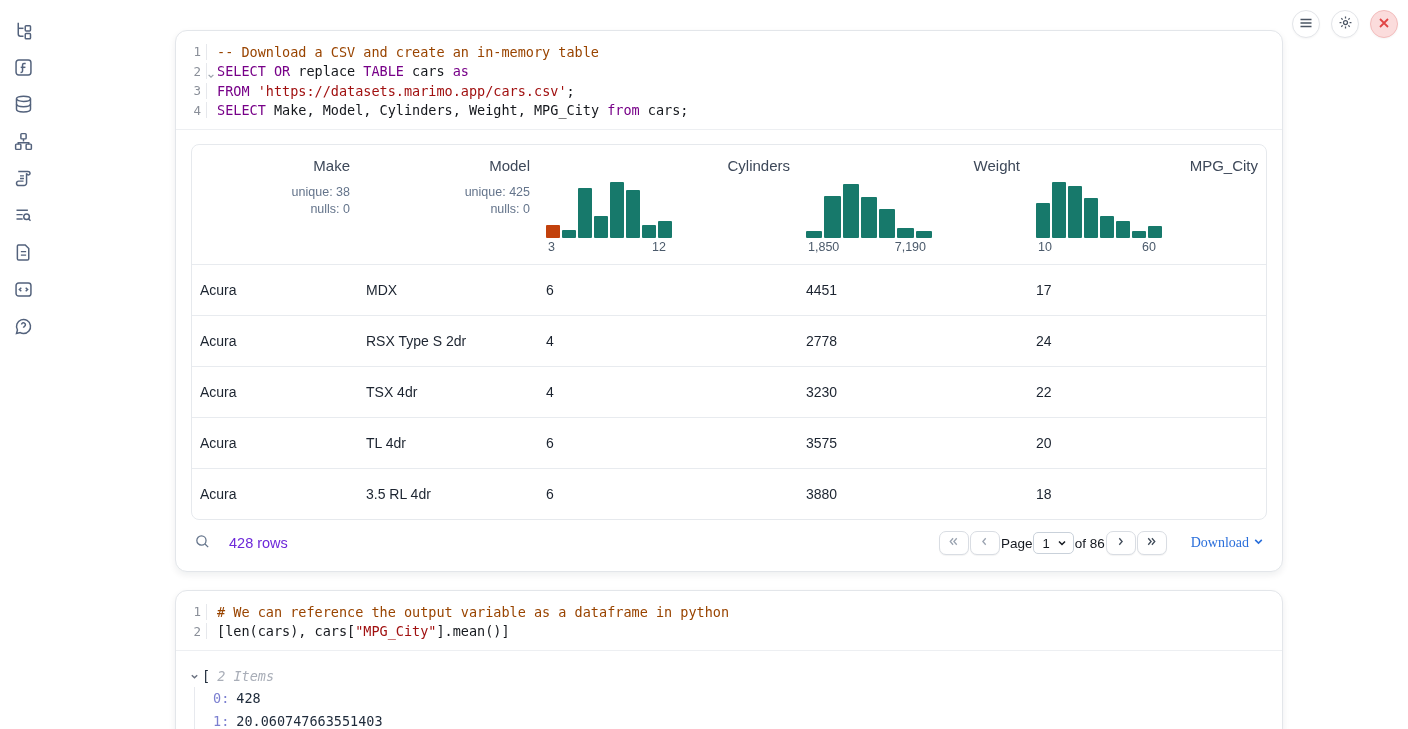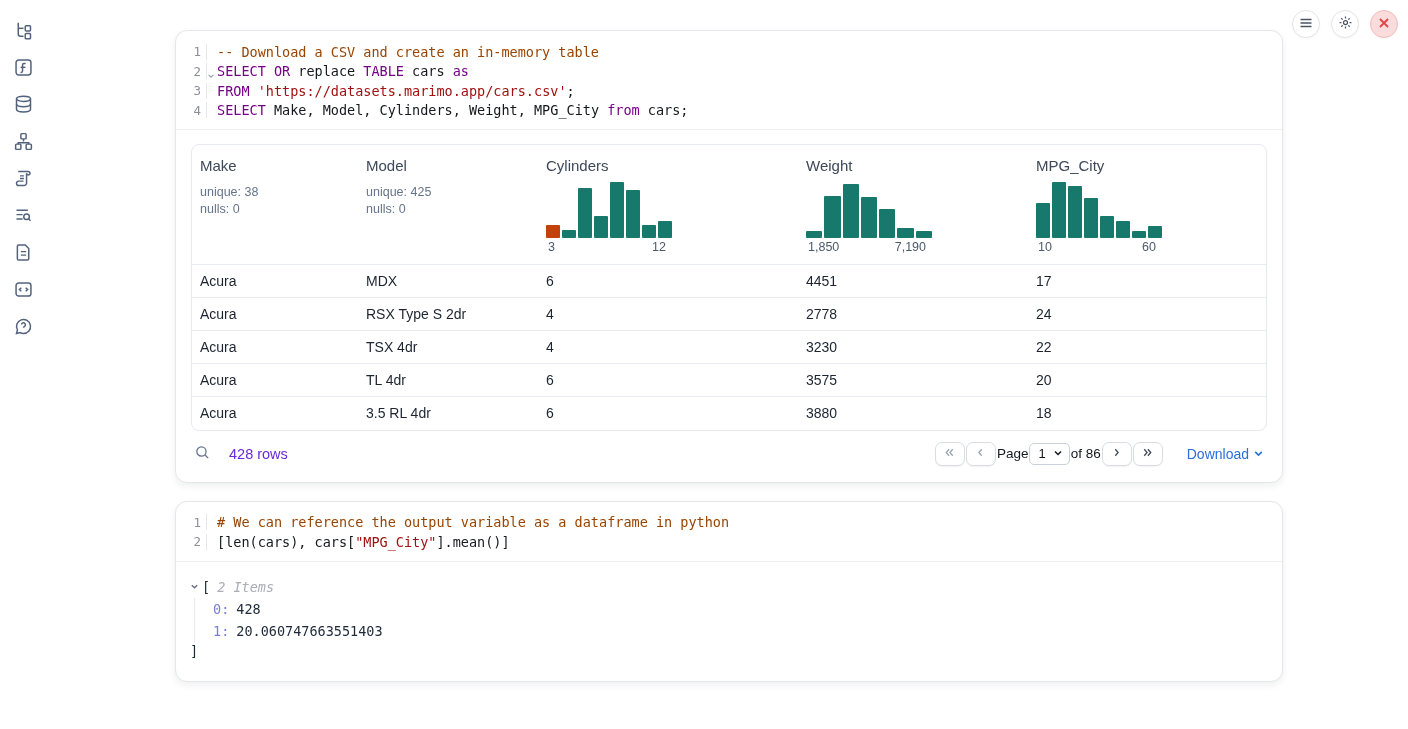--- a/index.html
+++ b/index.html
@@ -47,46 +47,46 @@
                   color:#1b6b99; font-weight:bold; font-size:12.5px; padding:0 7px;
                   font-family:"Liberation Sans", sans-serif; }
   .lang-badge { margin-left:auto; color:#1b6b99; font-weight:bold; font-size:12.5px; cursor:pointer; }
 
   
   .table-section { border-top:1px solid #edeff2; padding:14px 15px 16px 15px; }
   .data-table-wrap { border:1px solid #e6e9ed; border-radius:8px; overflow:hidden; }
   table.data-table { width:100%; border-collapse:collapse; table-layout:fixed; }
   .data-table col.c1 { width:166px; } .data-table col.c2 { width:180px; }
   .data-table col.c3 { width:260px; } .data-table col.c4 { width:230px; }
-  .data-table th { text-align:left; vertical-align:top; padding:12px 8px 10px 8px; font-weight:normal;margin-left:28px; }
+  .data-table th { text-align:right; vertical-align:top; padding:12px 8px 10px 8px; font-weight:normal;margin-left:28px; }
   .col-name { font-size:15px; color:#3d4859; }
   .col-stats { margin-top:10px; font-size:12.5px; color:#64748b; line-height:17px; }
   .hist { margin-top:8px; width:126px; }
   .hist-bars { display:flex; align-items:flex-end; gap:2px; height:56px; }
   .hist-bar { flex:1; border-radius:1px; }
   .hist-labels { display:flex; justify-content:space-between; padding:2px 6px 0 2px;
                  font-size:12.5px; color:#4b5a6b; }
-  .data-table td { padding:8px 8px; height:33px; border-top:1px solid #e8ebef;
+  .data-table td { padding:17px 8px; height:33px; border-top:1px solid #e8ebef;
                    font-size:14px; color:#1c2430; }
 
   
   .table-footer { display:flex; align-items:center; margin-top:11px; padding:0 3px; }
   .search-btn { color:#64748b; background:none; border:none; cursor:pointer; display:flex; margin-right:18px; }
   .row-count { font-size:14.5px; color:#6d28d9; margin-right:auto; }
   .pager { display:flex; align-items:center; gap:1px; }
   .pg-btn { width:30px; height:24px; background:#fff; border:1px solid #d9dde3; border-radius:7px;
             box-shadow:0 1px 1px rgba(0,0,0,.05); display:flex; align-items:center; justify-content:center;
             color:#3f4a58; cursor:pointer; }
   .pg-btn.disabled { color:#9aa3b0; }
   .page-label, .of-label { font-size:13.5px; color:#14181f; }
   .page-select { height:22px; border:1px solid #c9d1da; border-radius:5px; background:#fff;
                  display:flex; align-items:center; gap:7px; padding:0 6px 0 8px;
                  font-size:13px; color:#14181f; cursor:pointer; }
   .download-link { margin-left:24px; display:flex; align-items:center; gap:4px; color:#2a6fdb;
-                   font-size:14px; cursor:pointer; }
+                   font-size:14px; cursor:pointer;font-family:Liberation Serif, serif; }
 
   
   .tree-output { border-top:1px solid #edeff2; padding:14px 16px 18px 14px;
                  font-family:"DejaVu Sans Mono", monospace; font-size:13.5px; color:#1e2a3a; }
   .tree-head { display:flex; align-items:center; height:22px; }
   .tree-chevron { color:#6b7280; margin-right:3px; display:flex; }
   .tree-items-label { color:#a9aeb8; font-style:italic; margin-left:7px; }
   .tree-entries { border-left:1px solid #e7e9ee; margin-left:4px; padding-left:18px; }
   .tree-entry { height:22.5px; display:flex; align-items:center; }
   .tree-key { color:#7b7fd0; margin-right:7px; }

